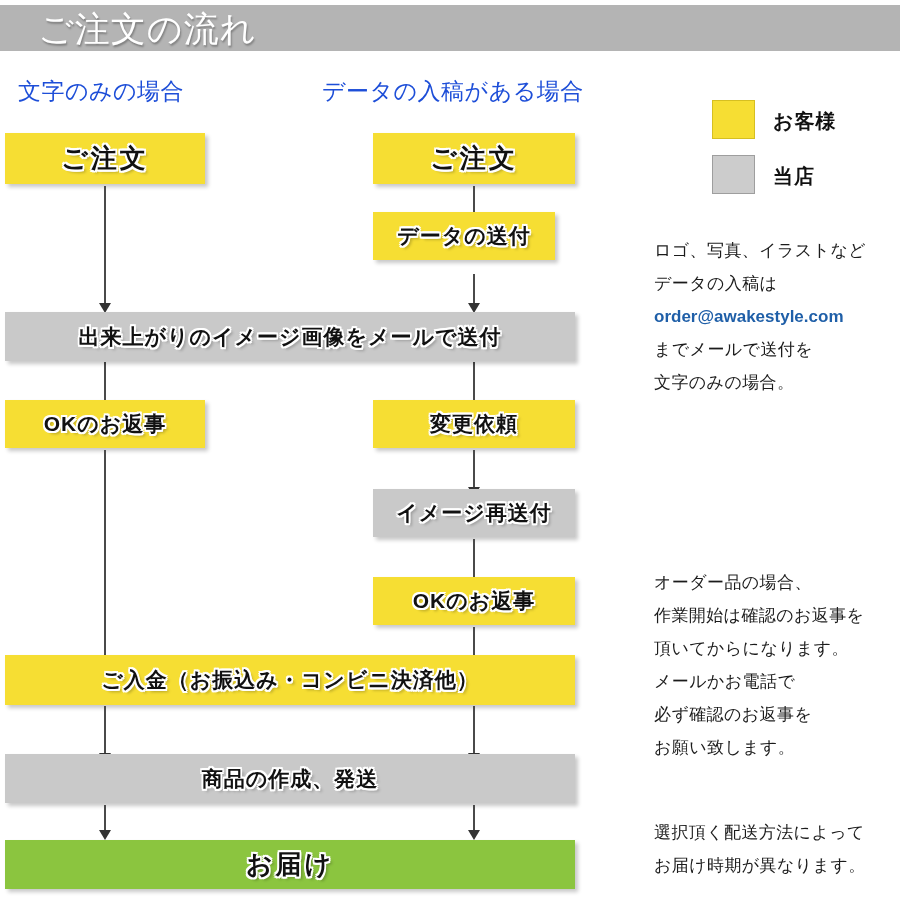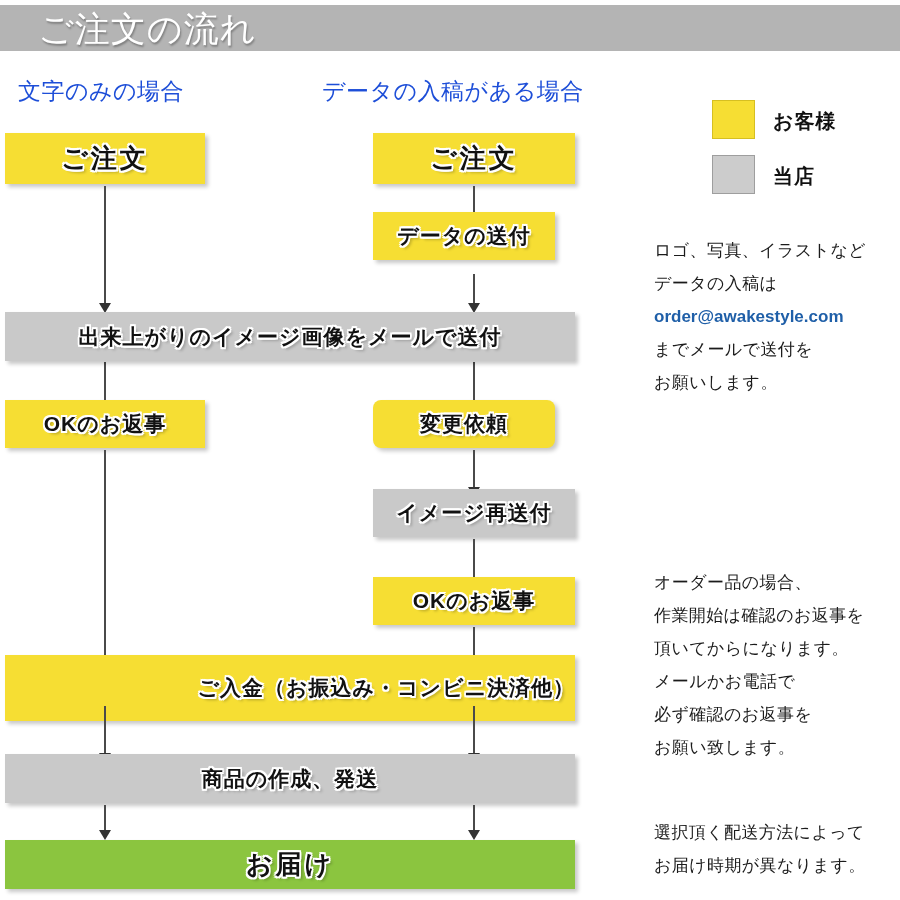--- a/index.html
+++ b/index.html
@@ -165,62 +165,62 @@
   <div class="box yellow big" style="left:373px; top:133px; width:202px; height:51px;">
     <span>ご注文</span>
   </div>
   <div class="arrow noclose" style="left:473px; top:186px; height:38px;"></div>
 
   <div class="box yellow" style="left:373px; top:212px; width:182px; height:48px;">
     <span>データの送付</span>
   </div>
   <div class="arrow" style="left:473px; top:274px; height:30px;"></div>
 
-  <div class="box yellow" style="left:373px; top:400px; width:182px; height:48px;border-radius:8px;">
+  <div class="box yellow" style="left:373px; top:400px; width:202px; height:48px;">
     <span>変更依頼</span>
   </div>
   <div class="arrow noclose" style="left:473px; top:362px; height:38px;"></div>
   <div class="arrow" style="left:473px; top:450px; height:38px;"></div>
 
   <div class="box gray" style="left:373px; top:489px; width:202px; height:48px;">
     <span>イメージ再送付</span>
   </div>
   <div class="arrow noclose" style="left:473px; top:539px; height:38px;"></div>
 
   <div class="box yellow" style="left:373px; top:577px; width:202px; height:48px;">
     <span>OKのお返事</span>
   </div>
   <div class="arrow noclose" style="left:473px; top:627px; height:28px;"></div>
 
   <div class="box gray" style="left:5px; top:312px; width:570px; height:49px;text-align:center;">
     <span>出来上がりのイメージ画像をメールで送付</span>
   </div>
 
-  <div class="box yellow" style="left:5px; top:655px; width:570px; height:66px;justify-content:flex-end;">
+  <div class="box yellow" style="left:5px; top:655px; width:570px; height:50px;">
     <span>ご入金（お振込み・コンビニ決済他）</span>
   </div>
   <div class="arrow" style="left:104px; top:706px; height:48px;"></div>
   <div class="arrow" style="left:473px; top:706px; height:48px;"></div>
 
   <div class="box gray" style="left:5px; top:754px; width:570px; height:49px;">
     <span>商品の作成、発送</span>
   </div>
   <div class="arrow" style="left:104px; top:805px; height:26px;"></div>
   <div class="arrow" style="left:473px; top:805px; height:26px;"></div>
 
   <div class="box green big" style="left:5px; top:840px; width:570px; height:49px;">
     <span>お届け</span>
   </div>
 
   <div class="note" style="left:654px; top:234px;">
     <span class="note-line">ロゴ、写真、イラストなど</span>
     <span class="note-line">データの入稿は</span>
     <span class="note-line email">order@awakestyle.com</span>
     <span class="note-line">までメールで送付を</span>
-    <span class="note-line">お願いします。</span>
+    <span class="note-line">文字のみの場合。</span>
   </div>
 
   <div class="note" style="left:654px; top:566px;">
     <span class="note-line">オーダー品の場合、</span>
     <span class="note-line">作業開始は確認のお返事を</span>
     <span class="note-line">頂いてからになります。</span>
     <span class="note-line">メールかお電話で</span>
     <span class="note-line">必ず確認のお返事を</span>
     <span class="note-line">お願い致します。</span>
   </div>

